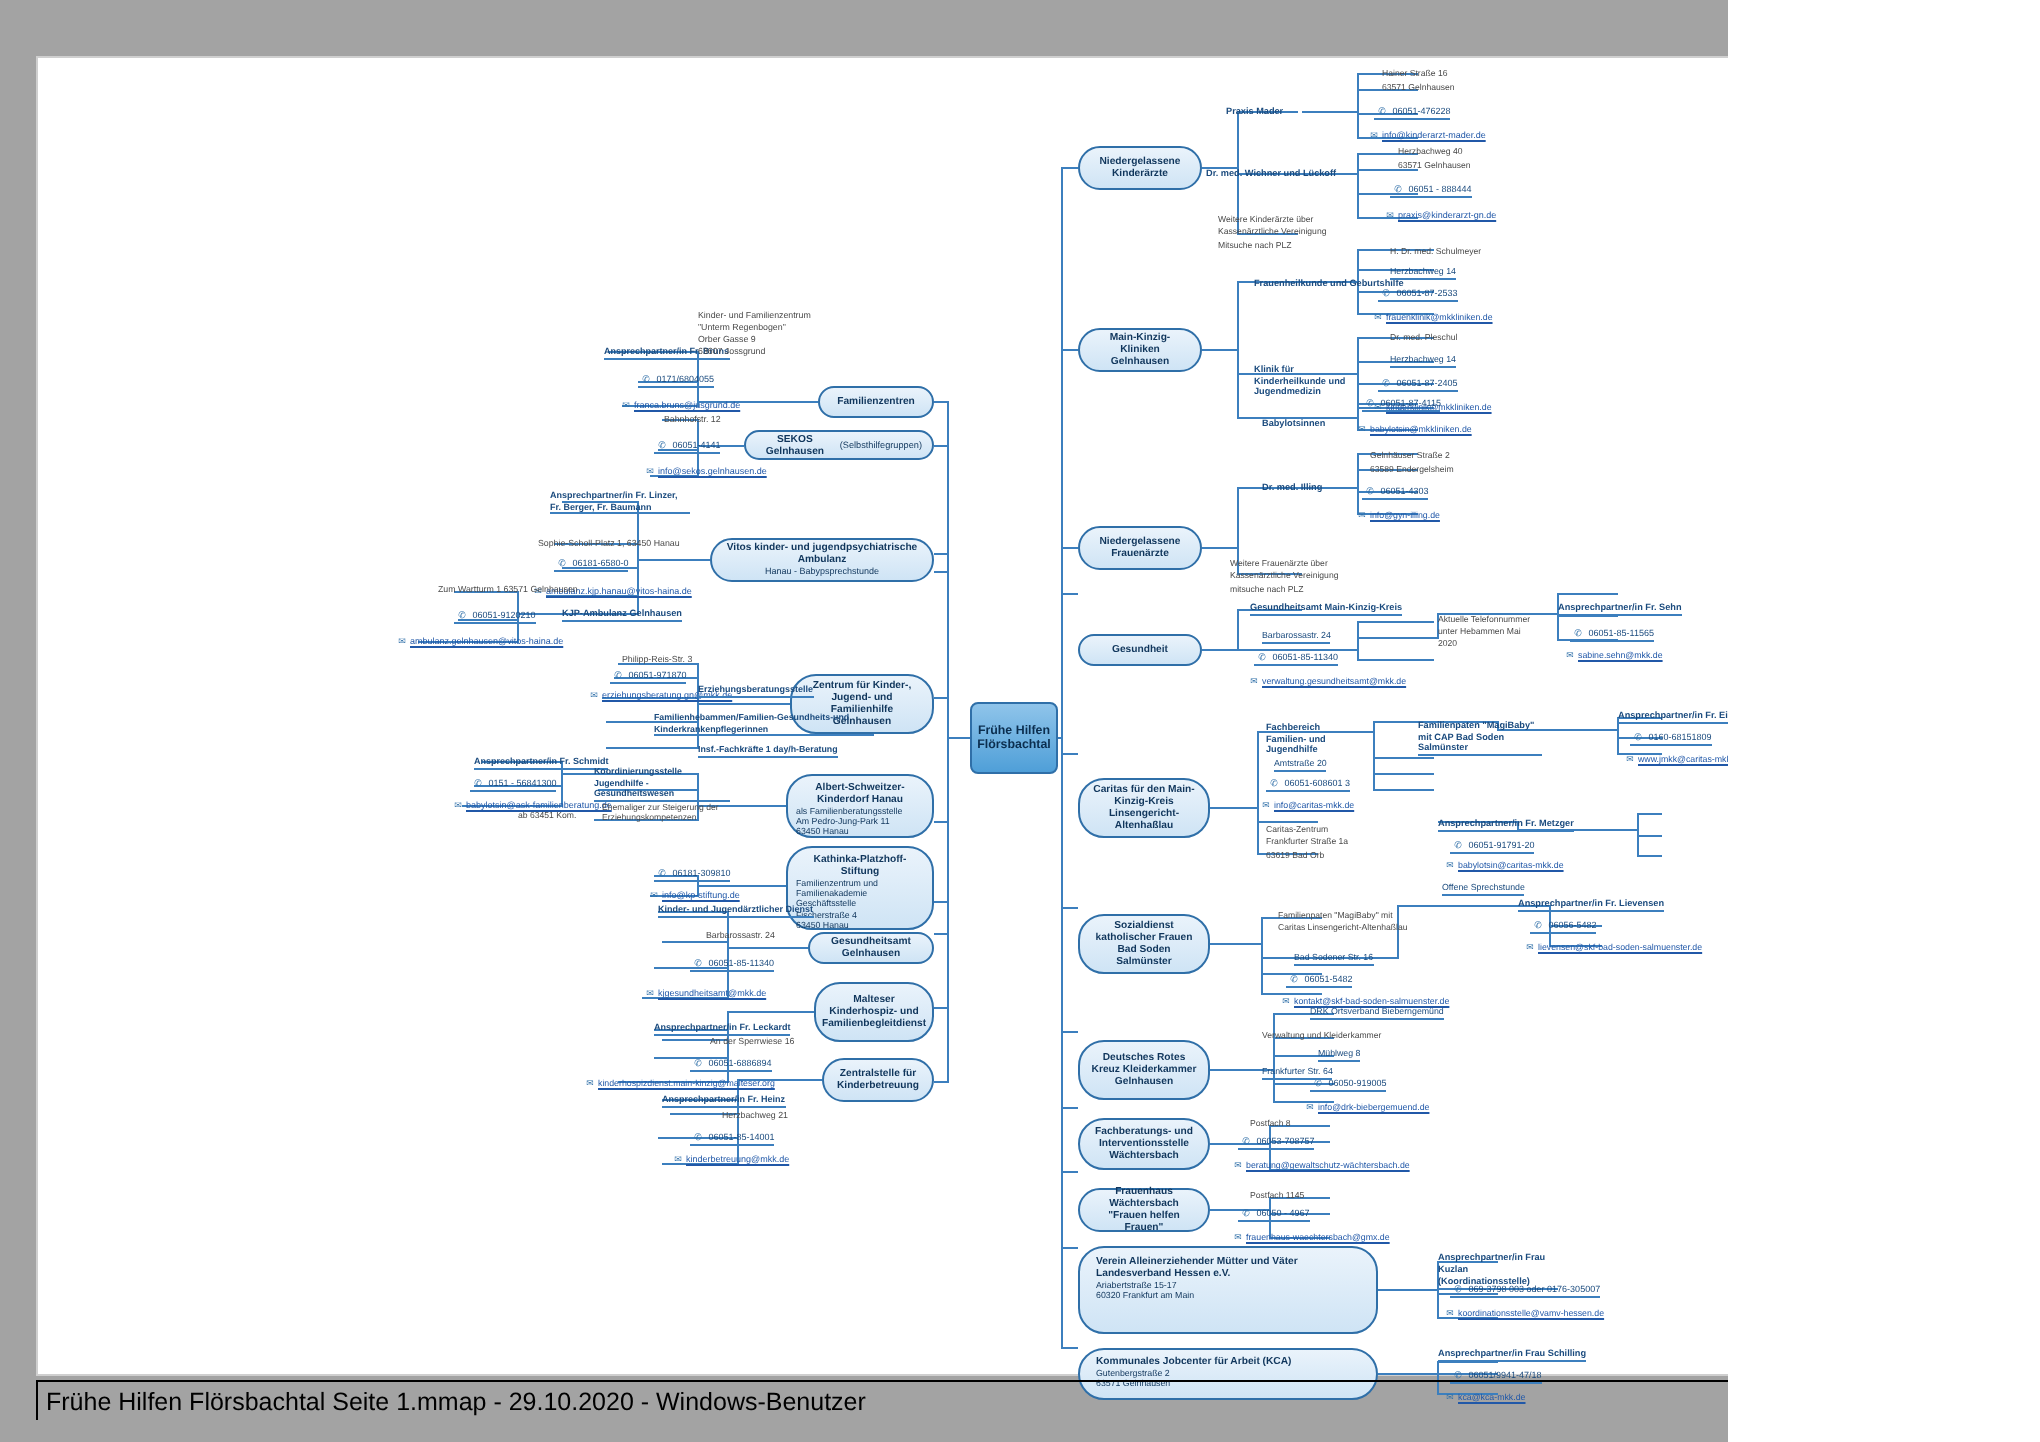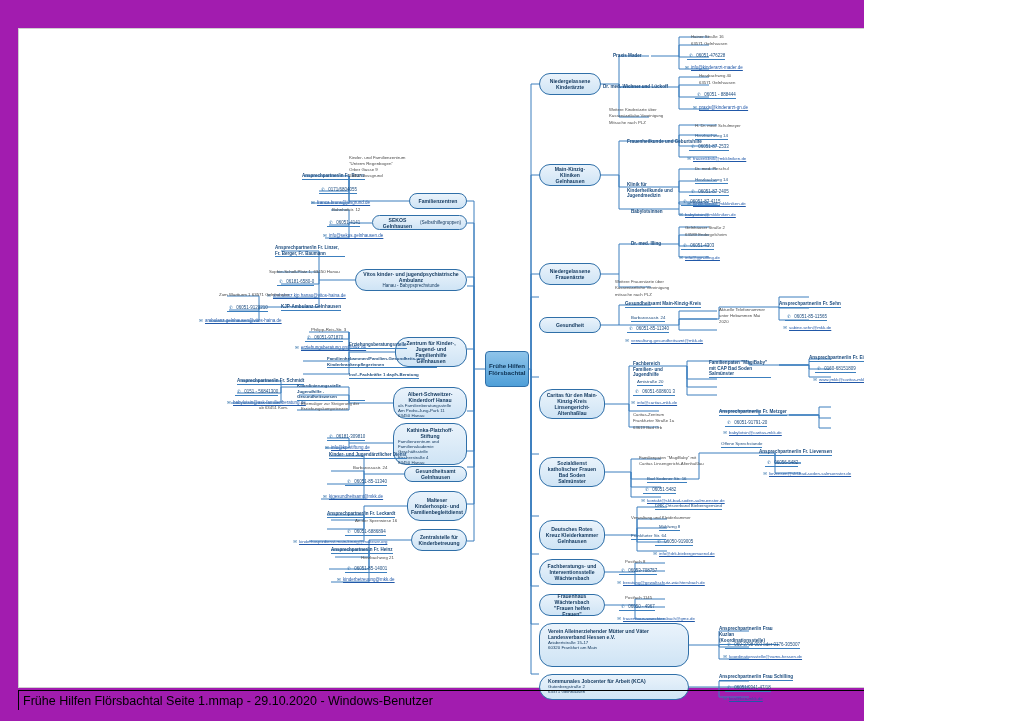--- a/index.html
+++ b/index.html
@@ -1,17 +1,17 @@
 <!DOCTYPE html>
 <html><head>
 <meta charset="utf-8">
 <style>
   html,body{margin:0;padding:0;background:#ffffff;}
   body{font-family:"Liberation Sans",sans-serif;}
-  #page{position:relative;width:864px;height:721px;background:#a21caf;overflow:hidden;}
+  #page{position:relative;width:864px;height:721px;background:#a3a3a3;overflow:hidden;}
   #canvas{position:absolute;left:18px;top:28px;width:984px;height:658px;border:1px solid #cfcfcf;background:#fff;}
   #caption{position:absolute;left:18px;top:690px;width:984px;height:20px;font-size:12.5px;color:#000;line-height:20px;border-top:1px solid #000;border-left:1px solid #000;padding-left:4px;box-sizing:border-box;}
 
   .node{position:absolute;box-sizing:border-box;}
   
   .topic{
     border:1px solid #2f6fa8;
     border-radius:13px;
     background:linear-gradient(to bottom,#eaf3fb 0%,#cfe4f5 100%);
     color:#10365c;

